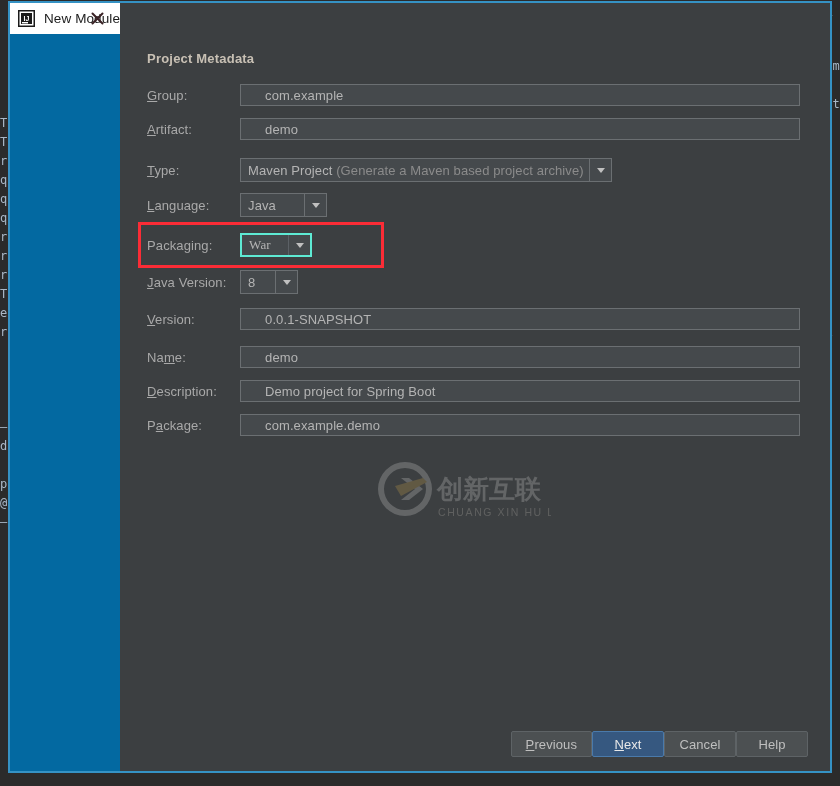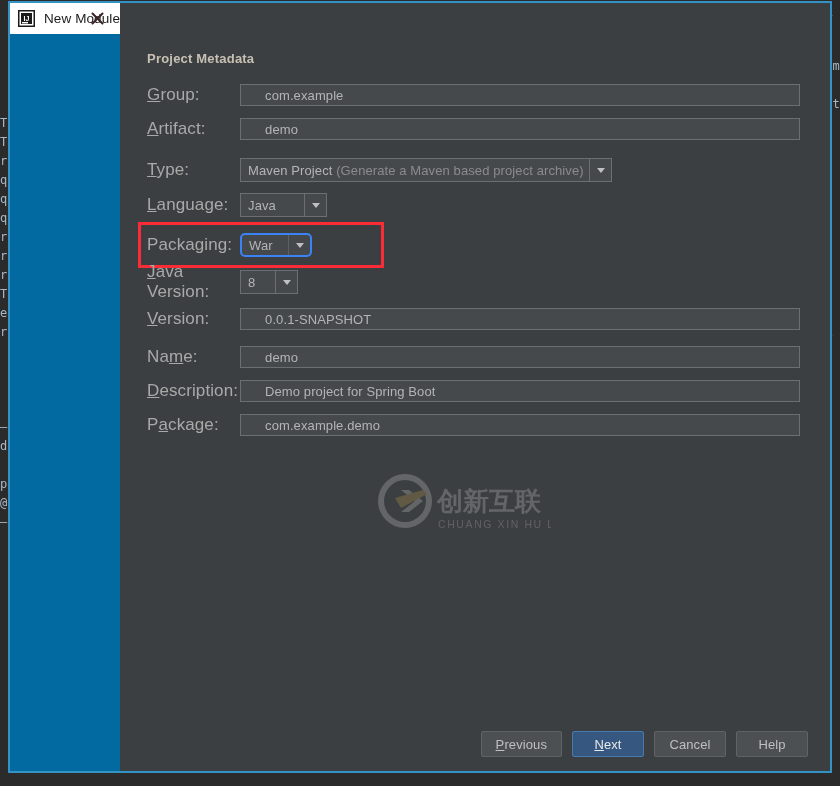--- a/index.html
+++ b/index.html
@@ -115,21 +115,21 @@
   .row {
     position: absolute;
     left: 27px;
     height: 24px;
     display: flex;
     align-items: center;
   }
   .row .lbl {
     width: 93px;
     flex: none;
-    font-size: 17px;
+    font-size: 13px;
     color: #a9a9a9;
     letter-spacing: .1px;
   }
   .lbl u { text-decoration: underline; }
 
   .txtfield {
     height: 22px;
     box-sizing: border-box;
     background: #45494c;
     border: 1px solid #6b6f72;
@@ -169,56 +169,56 @@
     justify-content: center;
   }
   .combo .arrow i {
     width: 0; height: 0;
     border-left: 4.5px solid transparent;
     border-right: 4.5px solid transparent;
     border-top: 5px solid #c0c0c0;
     display: block;
   }
   .combo.focused {
-    border: 2px solid #3b82f6;
-    border-radius: 5px;
+    border: 2px solid #5eead4;
+    border-radius: 0;
     background: #45494c;
+    font-family: Liberation Serif, serif;
   }
   .combo.focused .arrow { border-left: 1px solid #5c6166; }
 
   
   #annotation {
     position: absolute;
     left: 18px;
     top: 219px;
     width: 246px;
     height: 46px;
     border: 3px solid #fb2c36;
     box-sizing: border-box;
     pointer-events: none;
   }
 
   
   #watermark {
     position: absolute;
     left: 251px;
-    top: 465px;
+    top: 453px;
     width: 180px;
     height: 66px;
     opacity: .30;
     text-align: right;
   }
 
   
   #button-bar {
     position: absolute;
     right: 22px;
     bottom: 14px;
     display: flex;
-    gap: 10px;
   }
   .btn {
     height: 26px;
     min-width: 72px;
     box-sizing: border-box;
     padding: 0 14px;
     background: #4c5052;
     border: 1px solid #5e6366;
     border-radius: 2px;
     color: #bfbfbf;

